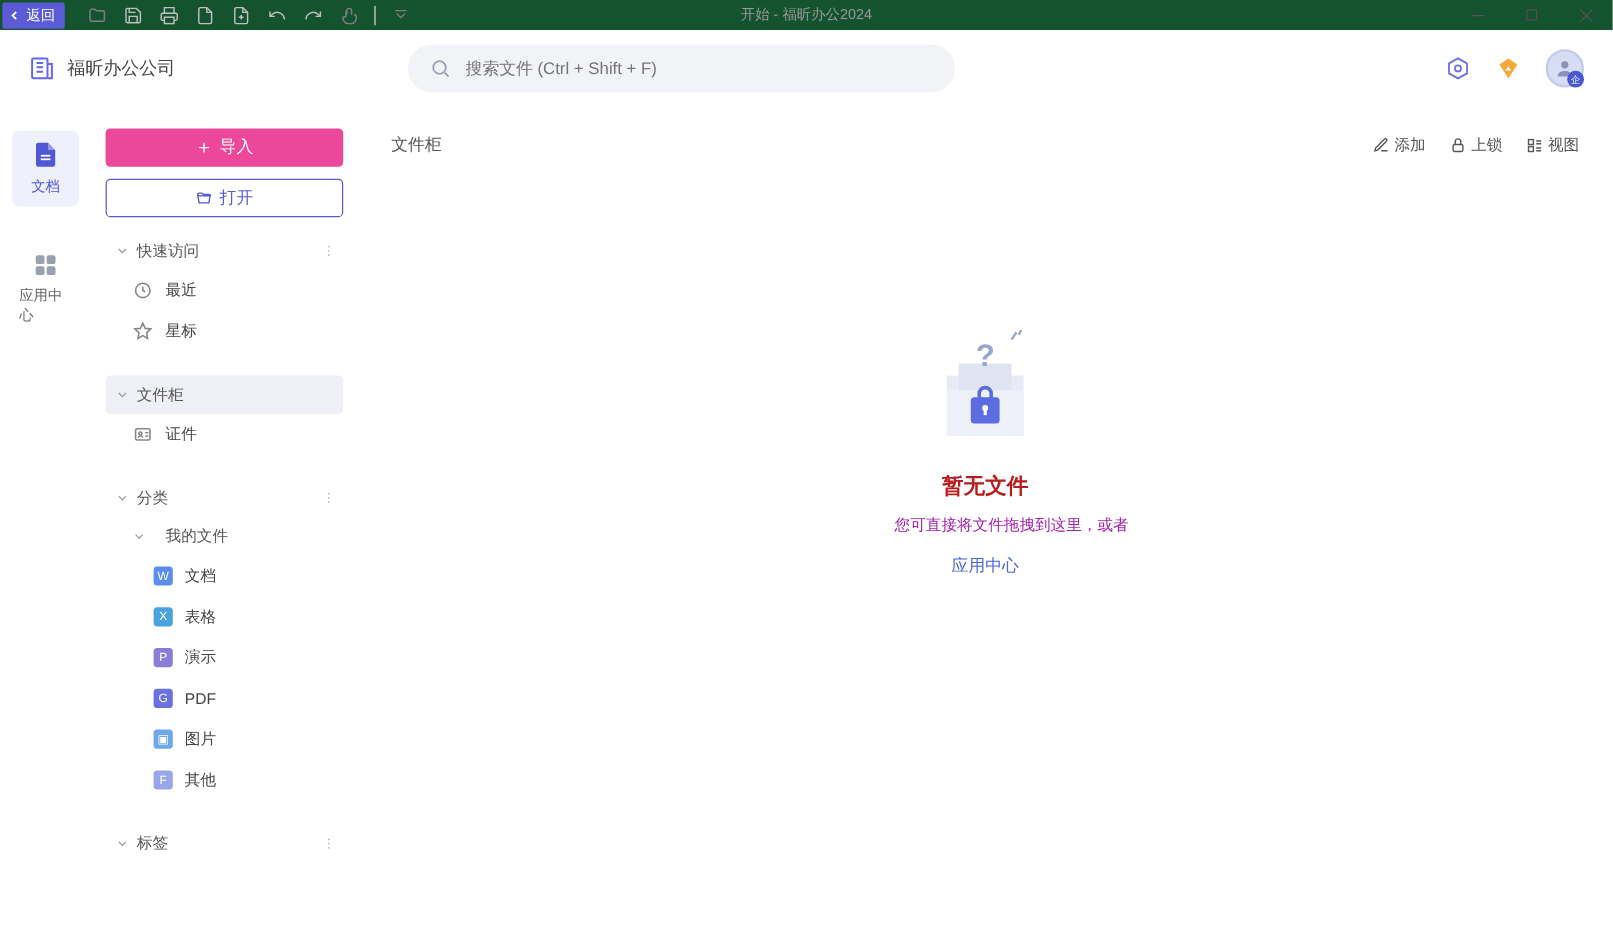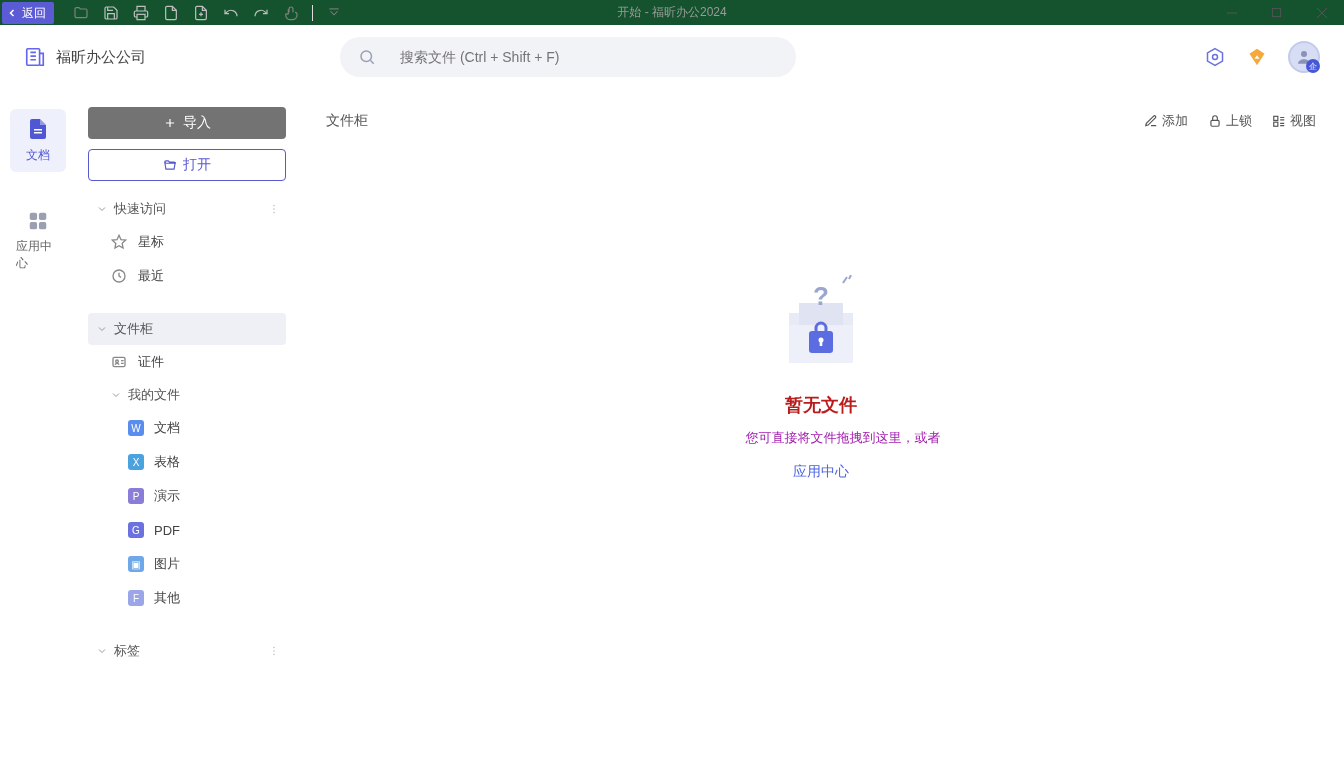--- a/index.html
+++ b/index.html
@@ -14,47 +14,47 @@
 .tb-icon.disabled { color:#c0c0c0; cursor:default; }
 .tb-sep { width:1px; height:16px; background:#ddd; margin:0 6px; }
 .tb-title { position:absolute; left:50%; transform:translateX(-50%); font-size:12px; color:#9a9a9a; }
 .win-controls { position:absolute; right:0; top:0; display:flex; }
 .win-btn { width:45px; height:25px; display:flex; align-items:center; justify-content:center; color:#555; cursor:pointer; }
 
 
 .header { height:64px; display:flex; align-items:center; padding:0 24px; }
 .brand { display:flex; align-items:center; gap:10px; font-size:15px; color:#444; width:300px; }
 .brand-icon { color:#6366f1; }
-.search { flex:0 0 456px; height:40px; margin-left:16px; background:#f2f3f7; border-radius:20px; display:flex; align-items:center; padding:0 18px; gap:24px; color:#9aa0b4; }
+.search { flex:0 0 456px; height:40px; margin-left:16px; background:#f2f3f7; border-radius:20px; display:flex; align-items:center; padding:0 18px; gap:12px; color:#9aa0b4; }
 .search input { border:none; outline:none; background:transparent; flex:1; font-size:14px; color:#333; }
 .head-right { margin-left:auto; display:flex; align-items:center; gap:20px; }
 .hr-icon { width:22px; height:22px; display:flex; align-items:center; justify-content:center; cursor:pointer; }
 .avatar { width:32px; height:32px; border-radius:50%; background:#d7ddf5; display:flex; align-items:center; justify-content:center; color:#8a93b5; position:relative; border:2px solid #c3cbea; }
 .avatar-badge { position:absolute; right:-2px; bottom:-2px; width:14px; height:14px; border-radius:50%; background:#4757d6; color:#fff; font-size:8px; display:flex; align-items:center; justify-content:center; }
 
 .body { display:flex; height:690px; }
 
 
 .rail { width:76px; display:flex; flex-direction:column; align-items:center; padding-top:20px; gap:30px; }
 .rail-item { display:flex; flex-direction:column; align-items:center; gap:6px; font-size:12px; color:#666; cursor:pointer; padding:8px 6px; border-radius:6px; width:56px;}
 .rail-item.active { background:#eef0fb; color:#4f57d3; }
 .rail-item.active .rail-icon { color:#4f57d3; }
 .rail-icon { color:#9aa0b0; }
 
 
 .side { width:222px; padding:18px 12px 0 12px; display:flex; flex-direction:column; gap:0; overflow-y:auto; }
-.btn-primary { height:32px; background:#737373; color:#fff; border:none; border-radius:4px; font-size:14px; display:flex; align-items:center; justify-content:center; gap:6px; cursor:pointer; }
+.btn-primary { height:32px; background:#ec4899; color:#fff; border:none; border-radius:4px; font-size:14px; display:flex; align-items:center; justify-content:center; gap:6px; cursor:pointer; }
 .btn-outline { height:32px; background:#fff; color:#5759ce; border:1px solid #5759ce; border-radius:4px; font-size:14px; display:flex; align-items:center; justify-content:center; gap:6px; cursor:pointer; margin-top:10px; }
 .sec-head { height:32px; display:flex; align-items:center; gap:6px; padding:0 8px; font-size:13px; color:#555; cursor:pointer; margin-top:12px; border-radius:4px; position:relative;}
 .sec-head.selected { background:#eef0f5; }
 .sec-head .chev { color:#999; }
 .sec-head .more { position:absolute; right:6px; color:#bbb; }
 .side-item { height:34px; display:flex; align-items:center; gap:10px; padding-left:22px; font-size:13px; color:#444; cursor:pointer; border-radius:4px;}
 .side-item .ic { width:18px; display:flex; justify-content:center; color:#888; }
-.sub-head { height:32px; display:flex; align-items:center; gap:6px; padding-left:22px; font-size:13px; color:#555; cursor:pointer;}
+.sub-head { height:32px; display:flex; align-items:center; gap:16px; padding-left:22px; font-size:13px; color:#555; cursor:pointer;}
 .cat-item { height:34px; display:flex; align-items:center; gap:10px; padding-left:40px; font-size:13px; color:#444; cursor:pointer; border-radius:4px;}
 .cat-ic { width:16px; height:16px; border-radius:3px; display:flex; align-items:center; justify-content:center; font-size:10px; color:#fff;}
 
 
 .main { flex:1; padding:18px 28px; }
 .main-head { display:flex; align-items:center; height:28px; }
 .main-title { font-size:14px; color:#555; }
 .main-tools { margin-left:auto; display:flex; gap:20px; }
 .mt-item { display:flex; align-items:center; gap:4px; font-size:13px; color:#555; cursor:pointer;}
 .empty { display:flex; flex-direction:column; align-items:center; margin-top:140px; }
@@ -242,52 +242,65 @@
           <svg width="12" height="12" viewBox="0 0 24 24" fill="currentColor">
             <circle cx="12" cy="5" r="1.5"></circle>
             <circle cx="12" cy="12" r="1.5"></circle>
             <circle cx="12" cy="19" r="1.5"></circle>
           </svg>
         </span>
     </div>
     <div class="side-item">
       <span class="ic">
           <svg width="16" height="16" viewBox="0 0 24 24" fill="none" stroke="currentColor" stroke-width="2">
-            <path d="M12 2l3 6.5 7 .7-5.2 4.8L18 21l-6-3.5L6 21l1.2-6.9L2 9.2l7-.7z"></path>
-          </svg>
-        </span>
-      <span>星标</span>
+            <circle cx="12" cy="12" r="9"></circle>
+            <path d="M12 7v5l3 2"></path>
+          </svg>
+        </span>
+      <span>最近</span>
     </div>
     <div class="side-item">
       <span class="ic">
           <svg width="16" height="16" viewBox="0 0 24 24" fill="none" stroke="currentColor" stroke-width="2">
-            <circle cx="12" cy="12" r="9"></circle>
-            <path d="M12 7v5l3 2"></path>
-          </svg>
-        </span>
-      <span>最近</span>
+            <path d="M12 2l3 6.5 7 .7-5.2 4.8L18 21l-6-3.5L6 21l1.2-6.9L2 9.2l7-.7z"></path>
+          </svg>
+        </span>
+      <span>星标</span>
     </div>
 
     <div class="sec-head selected" style="margin-top:20px">
       <svg class="chev" width="12" height="12" viewBox="0 0 24 24" fill="none" stroke="currentColor" stroke-width="2">
           <path d="M6 9l6 6 6-6"></path>
         </svg>
       <span>文件柜</span>
     </div>
     <div class="side-item">
       <span class="ic">
           <svg width="16" height="16" viewBox="0 0 24 24" fill="none" stroke="currentColor" stroke-width="2">
             <rect x="3" y="5" width="18" height="14" rx="2"></rect>
             <circle cx="9" cy="11" r="2"></circle>
             <path d="M6 16c.5-1.5 2-2 3-2s2.5.5 3 2M15 10h4M15 14h4"></path>
           </svg>
         </span>
       <span>证件</span>
     </div>
 
+    <div class="sec-head" style="margin-top:20px">
+      <svg class="chev" width="12" height="12" viewBox="0 0 24 24" fill="none" stroke="currentColor" stroke-width="2">
+          <path d="M6 9l6 6 6-6"></path>
+        </svg>
+      <span>分类</span>
+      <span class="more">
+          <svg width="12" height="12" viewBox="0 0 24 24" fill="currentColor">
+            <circle cx="12" cy="5" r="1.5"></circle>
+            <circle cx="12" cy="12" r="1.5"></circle>
+            <circle cx="12" cy="19" r="1.5"></circle>
+          </svg>
+        </span>
+    </div>
     <div class="sub-head">
       <svg class="chev" width="12" height="12" viewBox="0 0 24 24" fill="none" stroke="currentColor" stroke-width="2" style="color:#999">
           <path d="M6 9l6 6 6-6"></path>
         </svg>
       <span>我的文件</span>
     </div>
     <div class="cat-item">
         <span class="cat-ic" style="background:#5a8dee">W</span>
         <span>文档</span>
       </div>

